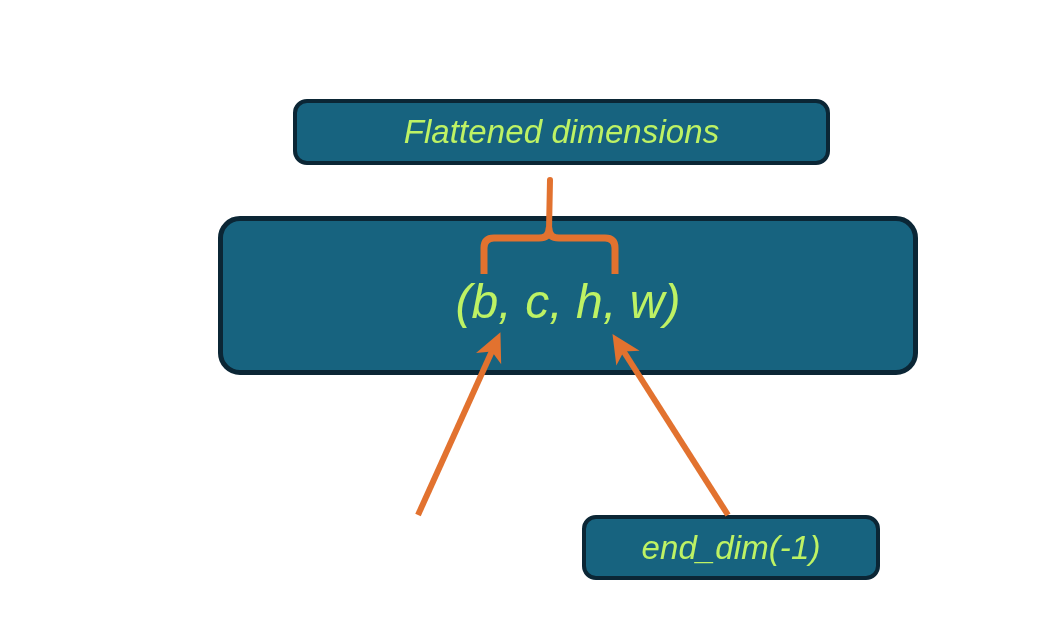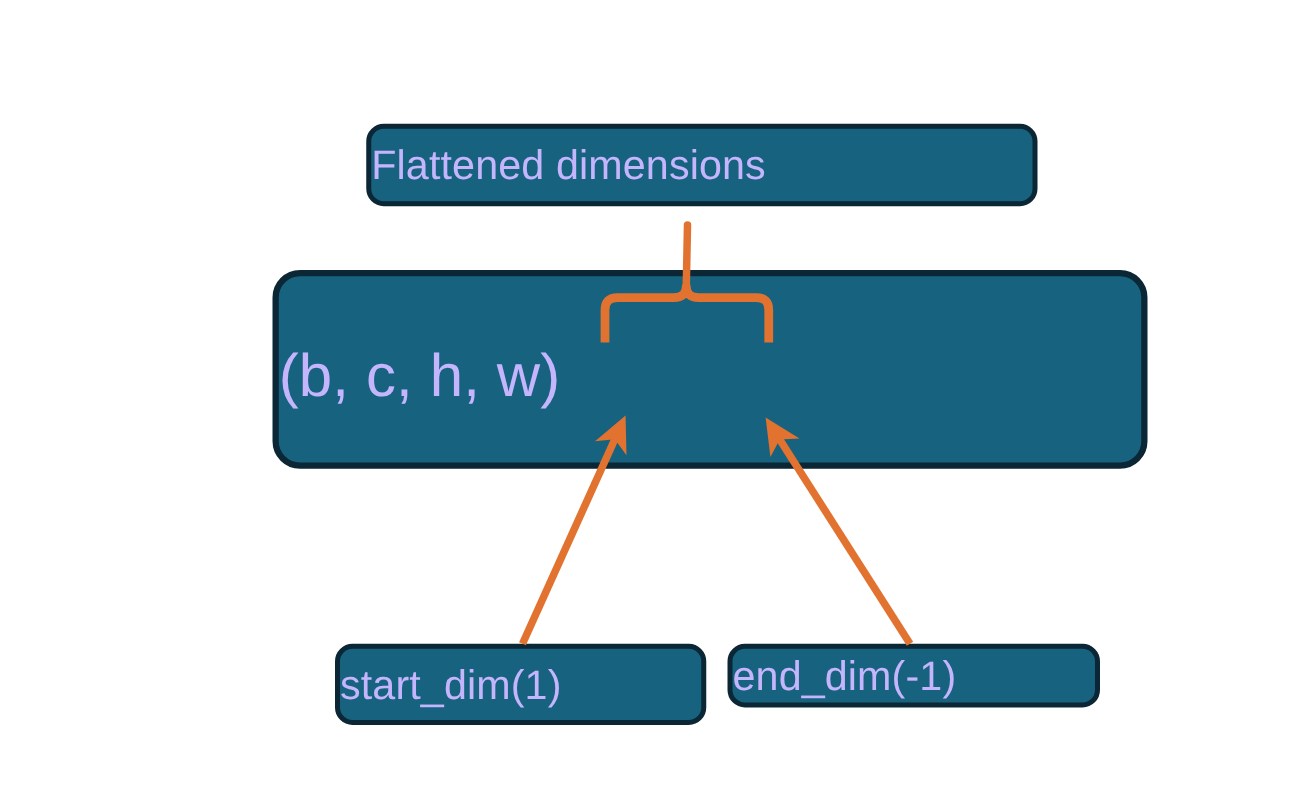--- a/index.html
+++ b/index.html
@@ -15,25 +15,27 @@
     width: 1038px;
     height: 632px;
     background: #ffffff;
     overflow: hidden;
   }
   .node {
     position: absolute;
     box-sizing: border-box;
     display: flex;
     align-items: center;
-    color: #c4b5fd;
+    justify-content: center;
+    color: #bef264;
     text-align: center;
     white-space: nowrap;
     letter-spacing: 0.1px;
     z-index: 2;
+    font-style: italic;
   }
   .node-flattened {
     left: 293px;
     top: 99px;
     width: 537px;
     height: 66px;
     background: #17637F;
     border: 4px solid #0B2635;
     border-radius: 14px;
     font-size: 33px;
@@ -60,21 +62,21 @@
     height: 65px;
     background: #17637F;
     border: 4px solid #0B2635;
     border-radius: 14px;
     font-size: 33px;
   }
   .node-end {
     left: 582px;
     top: 515px;
     width: 298px;
-    height: 51px;
+    height: 65px;
     background: #17637F;
     border: 4px solid #0B2635;
     border-radius: 14px;
     font-size: 33px;
   }
   .connectors {
     position: absolute;
     left: 0;
     top: 0;
     width: 1038px;
@@ -121,21 +123,18 @@
              Q484,238 494,238
              L539,238
              Q549,238 549,229
              Q549,238 559,238
              L605,238
              Q615,238 615,248
              L615,274" fill="none" stroke="#E2722F" stroke-width="7" stroke-linecap="butt" stroke-linejoin="round"></path>
     <path d="M549,230 L550,180" fill="none" stroke="#E2722F" stroke-width="6" stroke-linecap="round"></path>
   </svg>
 
-  <div class="node node-start">
-    <span class="node-label">start_dim(1)</span>
-  </div>
 
   <div class="node node-end">
     <span class="node-label">end_dim(-1)</span>
   </div>
 
 </div>
 
 </body></html>

